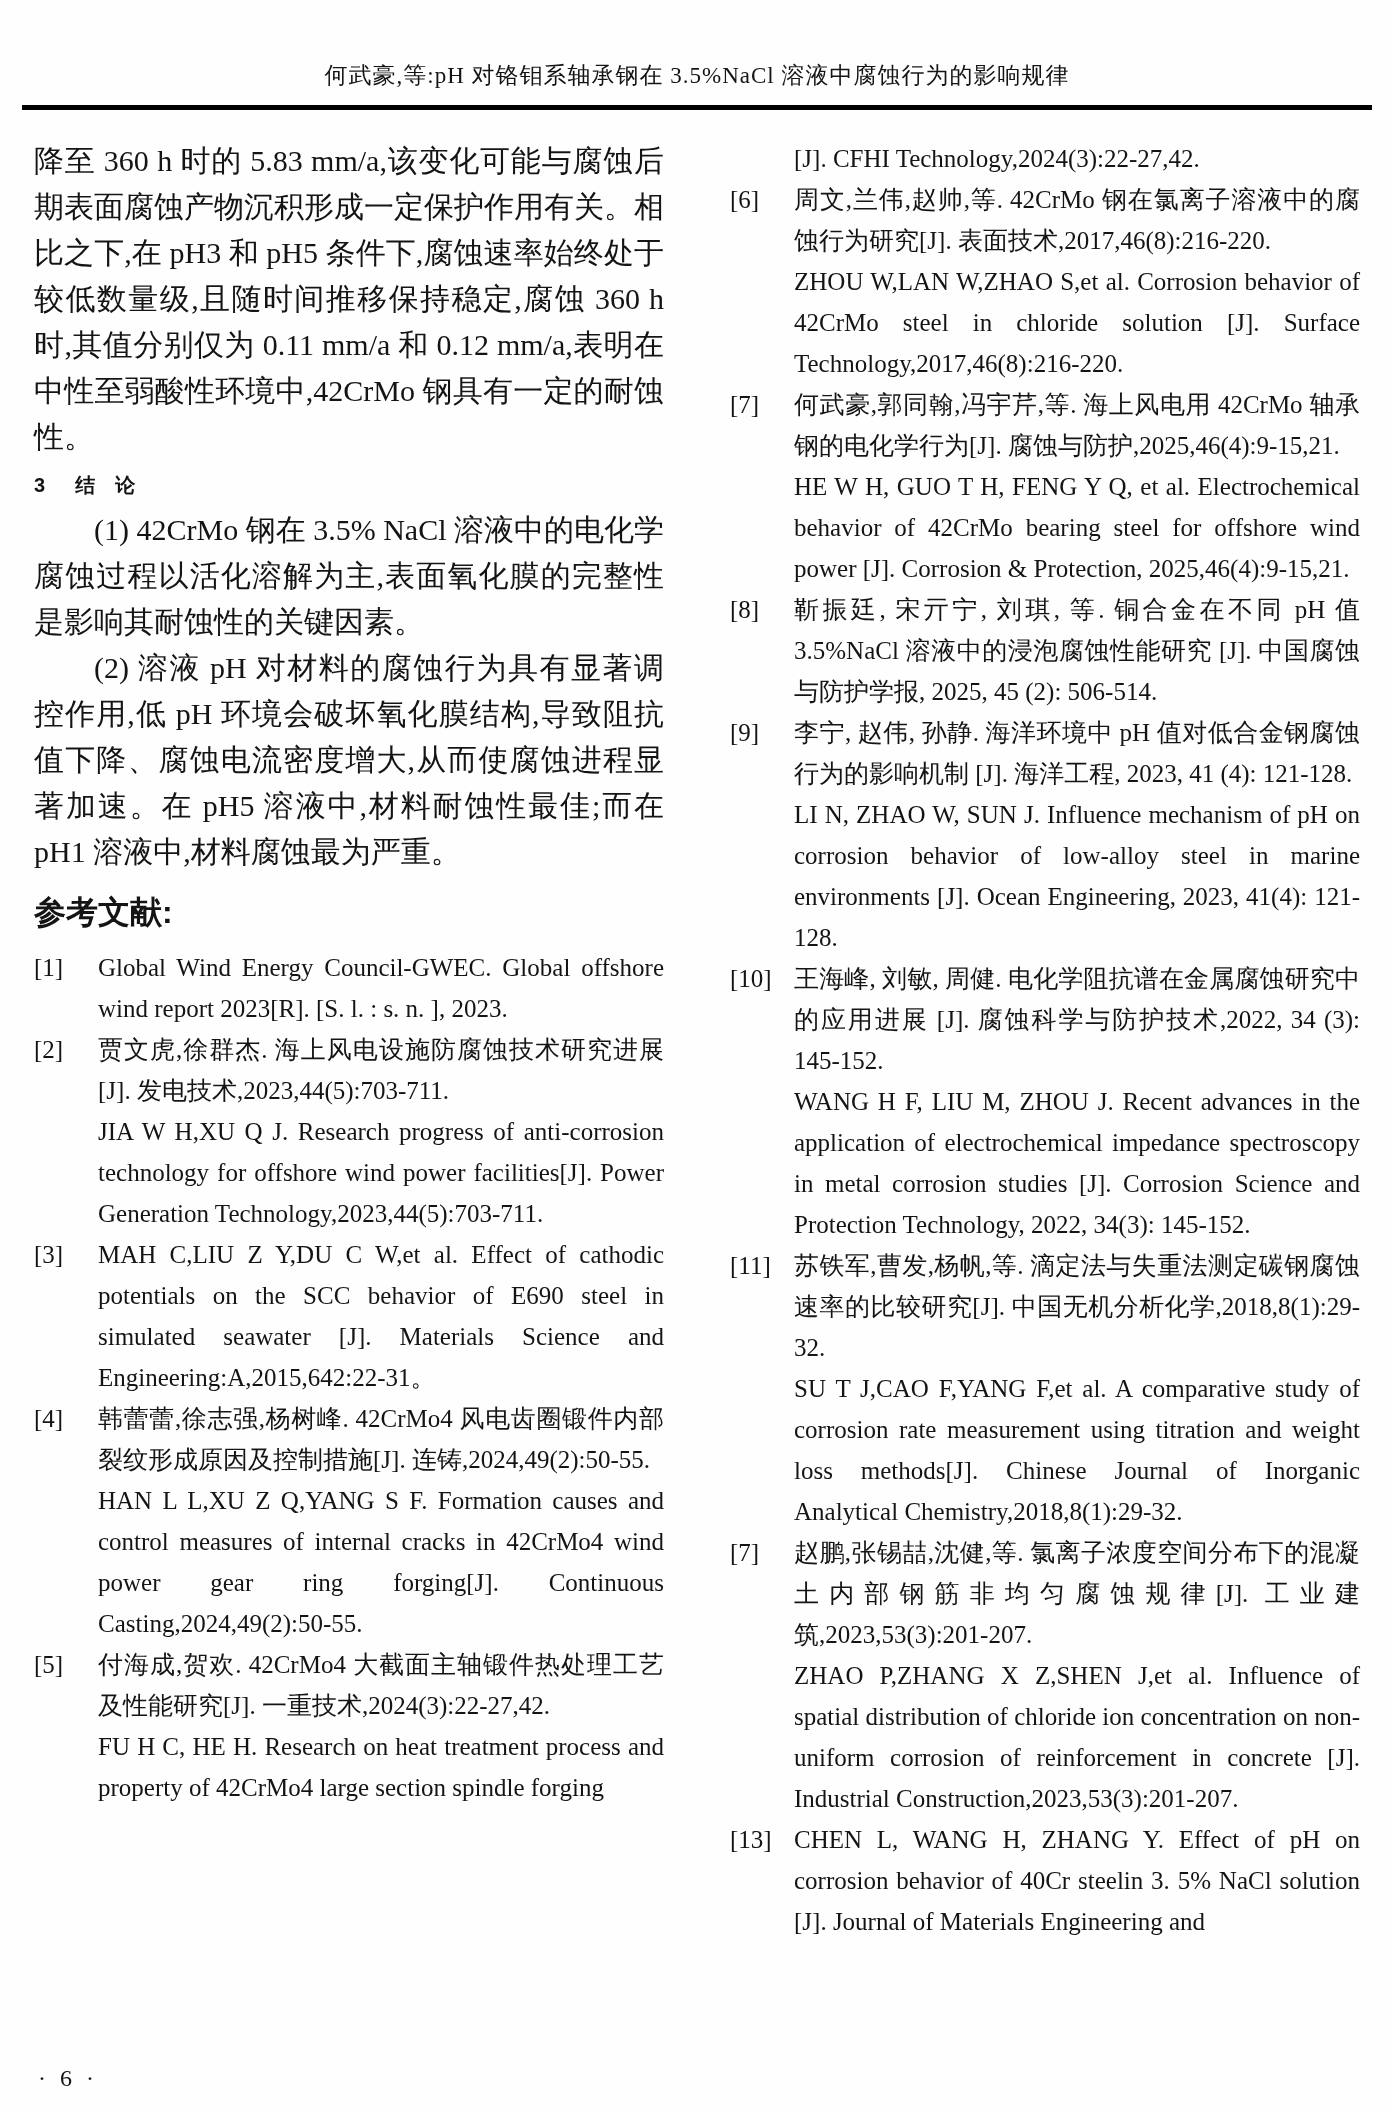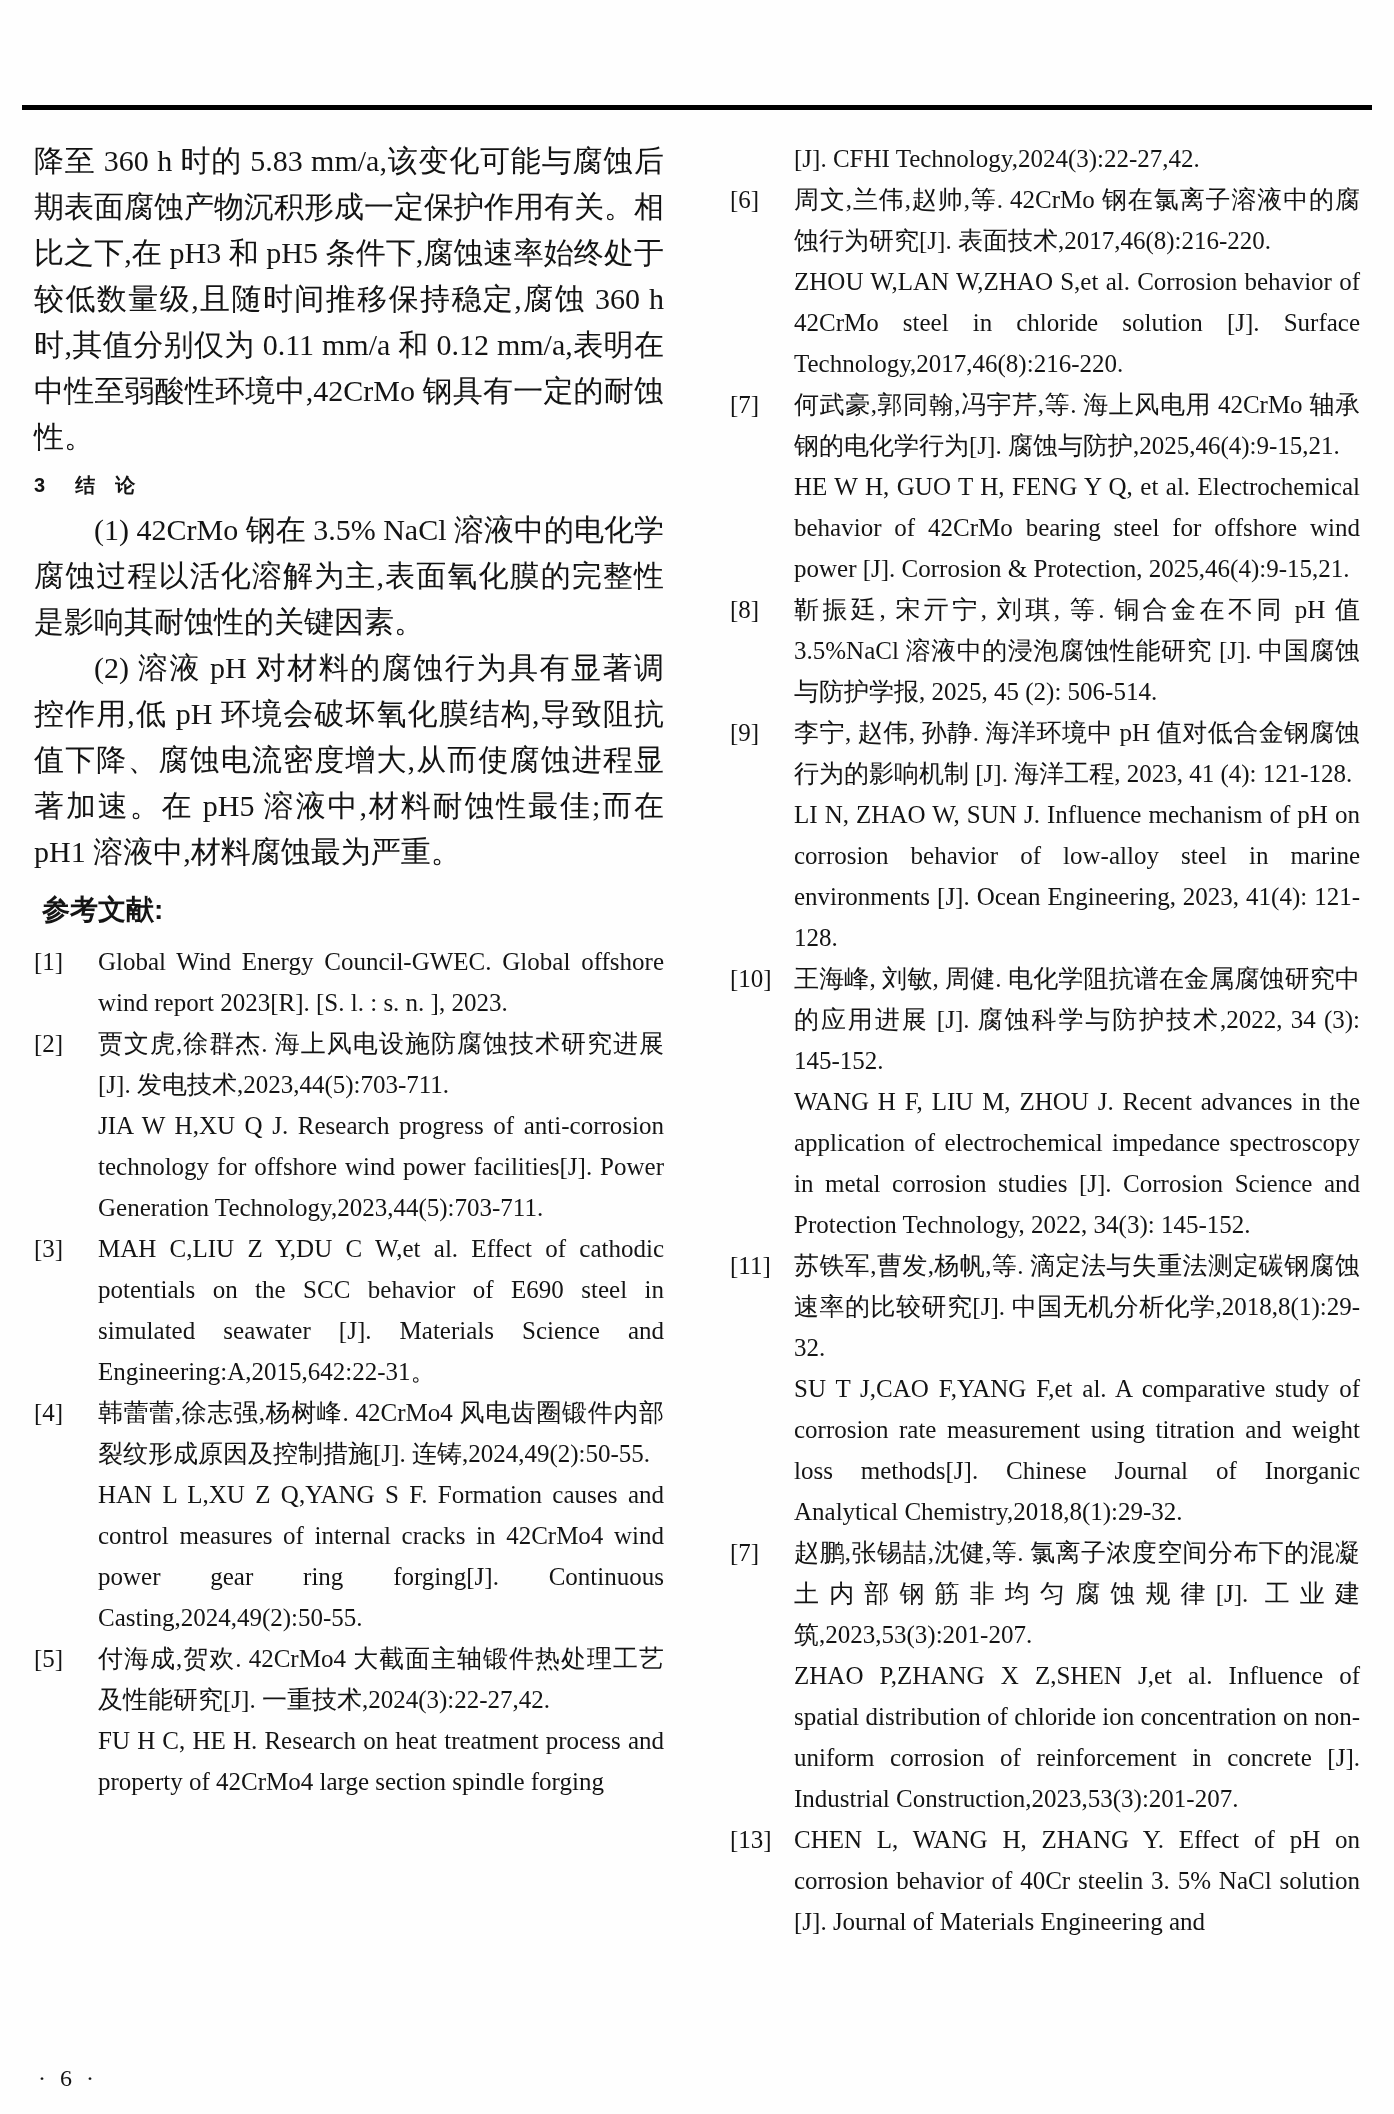--- a/index.html
+++ b/index.html
@@ -46,22 +46,22 @@
 
   .section-heading {
     margin: 12px 0 8px 0;
     font-size: 20px;
     font-weight: bold;
     font-family: "Liberation Sans", "DejaVu Sans", sans-serif;
   }
   .section-heading .sec-num { margin-right: 30px; }
 
   .refs-heading {
-    margin: 16px 0 12px 8px;
-    font-size: 28px;
+    margin: 16px 0 12px 0;
+    font-size: 32px;
     font-weight: bold;
     font-family: "Liberation Sans", "DejaVu Sans", sans-serif;
   }
 
   .ref, .cont-ref {
     position: relative;
     padding-left: 64px;
     font-size: 25px;
     line-height: 41px;
   }
@@ -77,20 +77,21 @@
     bottom: 22px;
     font-size: 24px;
     letter-spacing: 4px;
   }
 </style>
 </head>
 <body>
 
 <div class="page">
 
+  <div class="running-head">何武豪,等:pH 对铬钼系轴承钢在 3.5%NaCl 溶液中腐蚀行为的影响规律</div>
   <div class="head-rule"></div>
 
   <div class="col col-left">
 
     <p class="body-p">降至 360 h 时的 5.83 mm/a,该变化可能与腐蚀后期表面腐蚀产物沉积形成一定保护作用有关。相比之下,在 pH3 和 pH5 条件下,腐蚀速率始终处于较低数量级,且随时间推移保持稳定,腐蚀 360 h 时,其值分别仅为 0.11 mm/a 和 0.12 mm/a,表明在中性至弱酸性环境中,42CrMo 钢具有一定的耐蚀性。</p>
 
     <div class="section-heading">
       <span class="sec-num">3</span><span>结　论</span>
     </div>
 

